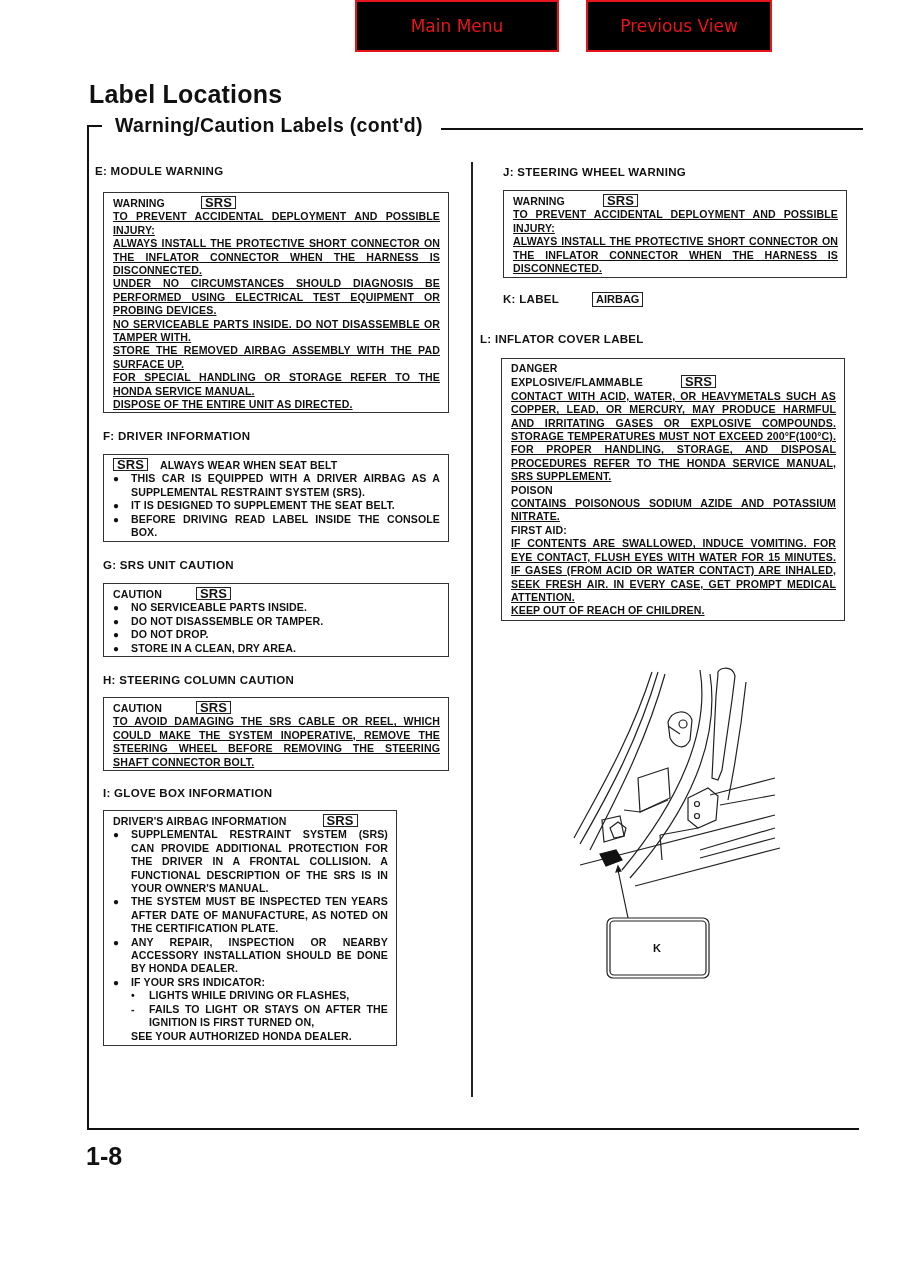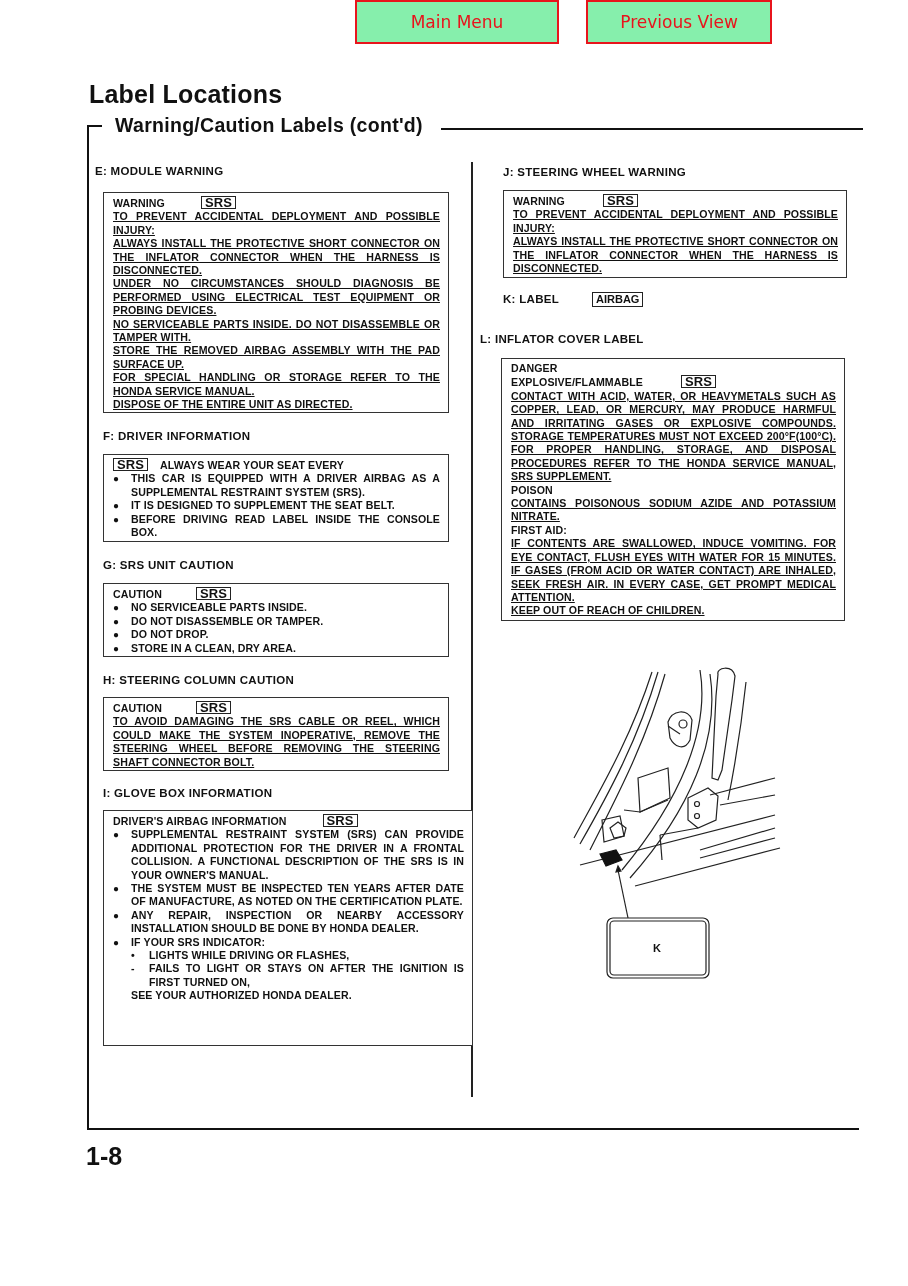--- a/index.html
+++ b/index.html
@@ -1,21 +1,21 @@
 <!DOCTYPE html>
 <html><head>
 <meta charset="utf-8">
 <style>
   * { box-sizing: border-box; margin: 0; padding: 0; }
   html, body { width: 908px; height: 1286px; background: #ffffff; overflow: hidden; }
   body { position: relative; font-family: "Liberation Sans", "DejaVu Sans", sans-serif; color: #111; }
 
   .nav-btn {
-    position: absolute; top: 0; height: 44px;
-    border: 2px solid #e8141c; background: #86efac; color: #e8141c;
+    position: absolute; top: 0; height: 52px;
+    border: 2px solid #e8141c; background: #000000; color: #e8141c;
     font-family: "DejaVu Sans", sans-serif; font-size: 17px;
     display: flex; align-items: center; justify-content: center; cursor: pointer;
   }
   #btn-main { left: 355px; width: 204px; }
   #btn-prev { left: 586px; width: 186px; }
 
   .page-title {
     position: absolute; left: 89px; top: 80px;
     font-size: 25px; font-weight: bold; letter-spacing: 0.2px; color: #111;
   }
@@ -83,21 +83,21 @@
   <p>ALWAYS INSTALL THE PROTECTIVE SHORT CONNECTOR ON THE INFLATOR CONNECTOR WHEN THE HARNESS IS DISCONNECTED.</p>
   <p>UNDER NO CIRCUMSTANCES SHOULD DIAGNOSIS BE PERFORMED USING ELECTRICAL TEST EQUIPMENT OR PROBING DEVICES.</p>
   <p>NO SERVICEABLE PARTS INSIDE. DO NOT DISASSEMBLE OR TAMPER WITH.</p>
   <p>STORE THE REMOVED AIRBAG ASSEMBLY WITH THE PAD SURFACE UP.</p>
   <p>FOR SPECIAL HANDLING OR STORAGE REFER TO THE HONDA SERVICE MANUAL.</p>
   <p>DISPOSE OF THE ENTIRE UNIT AS DIRECTED.</p>
 </div>
 
 <div class="label-heading" style="left:103px; top:430px;">F: DRIVER INFORMATION</div>
 <div class="label-box" style="left:103px; top:454px; width:346px; height:88px; padding-left:9px;">
-  <div><span class="srs-tag tight" style="margin-right:12px;">SRS</span><span>ALWAYS WEAR YOUR SEAT EVERY</span></div>
+  <div><span class="srs-tag tight" style="margin-right:12px;">SRS</span><span>ALWAYS WEAR WHEN SEAT BELT</span></div>
   <div class="bullet">
       <span class="dot">●</span>
       <span class="txt">THIS CAR IS EQUIPPED WITH A DRIVER AIRBAG AS A SUPPLEMENTAL RESTRAINT SYSTEM (SRS).</span>
     </div>
   <div class="bullet">
       <span class="dot">●</span>
       <span class="txt">IT IS DESIGNED TO SUPPLEMENT THE SEAT BELT.</span>
     </div>
   <div class="bullet">
       <span class="dot">●</span>
@@ -126,21 +126,21 @@
     </div>
 </div>
 
 <div class="label-heading" style="left:103px; top:674px;">H: STEERING COLUMN CAUTION</div>
 <div class="label-box" style="left:103px; top:697px; width:346px; height:74px;">
   <div><span>CAUTION</span><span class="srs-tag">SRS</span></div>
   <p>TO AVOID DAMAGING THE SRS CABLE OR REEL, WHICH COULD MAKE THE SYSTEM INOPERATIVE, REMOVE THE STEERING WHEEL BEFORE REMOVING THE STEERING SHAFT CONNECTOR BOLT.</p>
 </div>
 
 <div class="label-heading" style="left:103px; top:787px;">I: GLOVE BOX INFORMATION</div>
-<div class="label-box" style="left:103px; top:810px; width:370px; height:236px;">
+<div class="label-box" style="left:103px; top:810px; width:294px; height:236px;">
   <div><span>DRIVER'S AIRBAG INFORMATION</span><span class="srs-tag" style="margin-left:36px;">SRS</span></div>
   <div class="bullet">
       <span class="dot">●</span>
       <span class="txt">SUPPLEMENTAL RESTRAINT SYSTEM (SRS) CAN PROVIDE ADDITIONAL PROTECTION FOR THE DRIVER IN A FRONTAL COLLISION. A FUNCTIONAL DESCRIPTION OF THE SRS IS IN YOUR OWNER'S MANUAL.</span>
     </div>
   <div class="bullet">
       <span class="dot">●</span>
       <span class="txt">THE SYSTEM MUST BE INSPECTED TEN YEARS AFTER DATE OF MANUFACTURE, AS NOTED ON THE CERTIFICATION PLATE.</span>
     </div>
   <div class="bullet">

